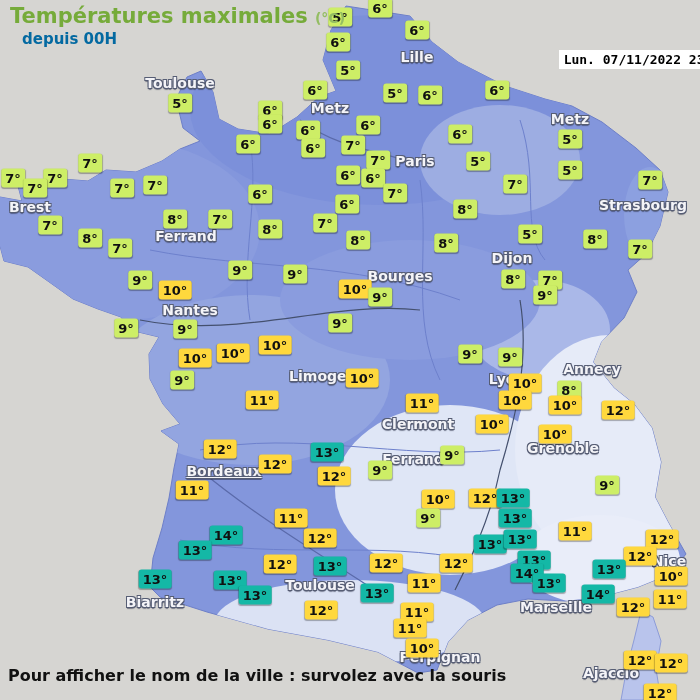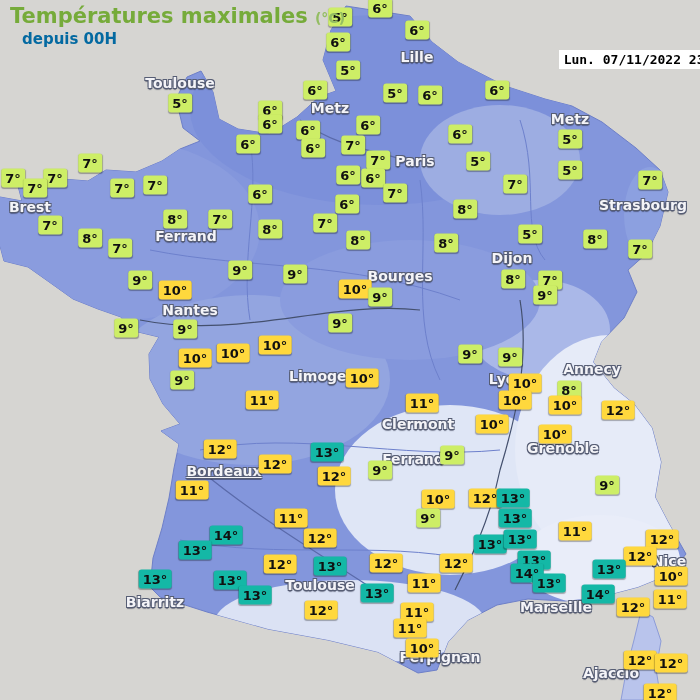--- a/index.html
+++ b/index.html
@@ -252,14 +252,15 @@
       <div class="temp high" style="left: 609px; top: 569px;">13°</div>
       <div class="temp mid" style="left: 671px; top: 576px;">10°</div>
       <div class="temp high" style="left: 598px; top: 594px;">14°</div>
       <div class="temp mid" style="left: 670px; top: 599px;">11°</div>
       <div class="temp mid" style="left: 633px; top: 607px;">12°</div>
       <div class="temp mid" style="left: 640px; top: 660px;">12°</div>
       <div class="temp mid" style="left: 671px; top: 663px;">12°</div>
       <div class="temp mid" style="left: 660px; top: 693px;">12°</div>
     </div>
 
+  <div class="footer">Pour afficher le nom de la ville : survolez avec la souris</div>
 
 </div>
 
 </body></html>

